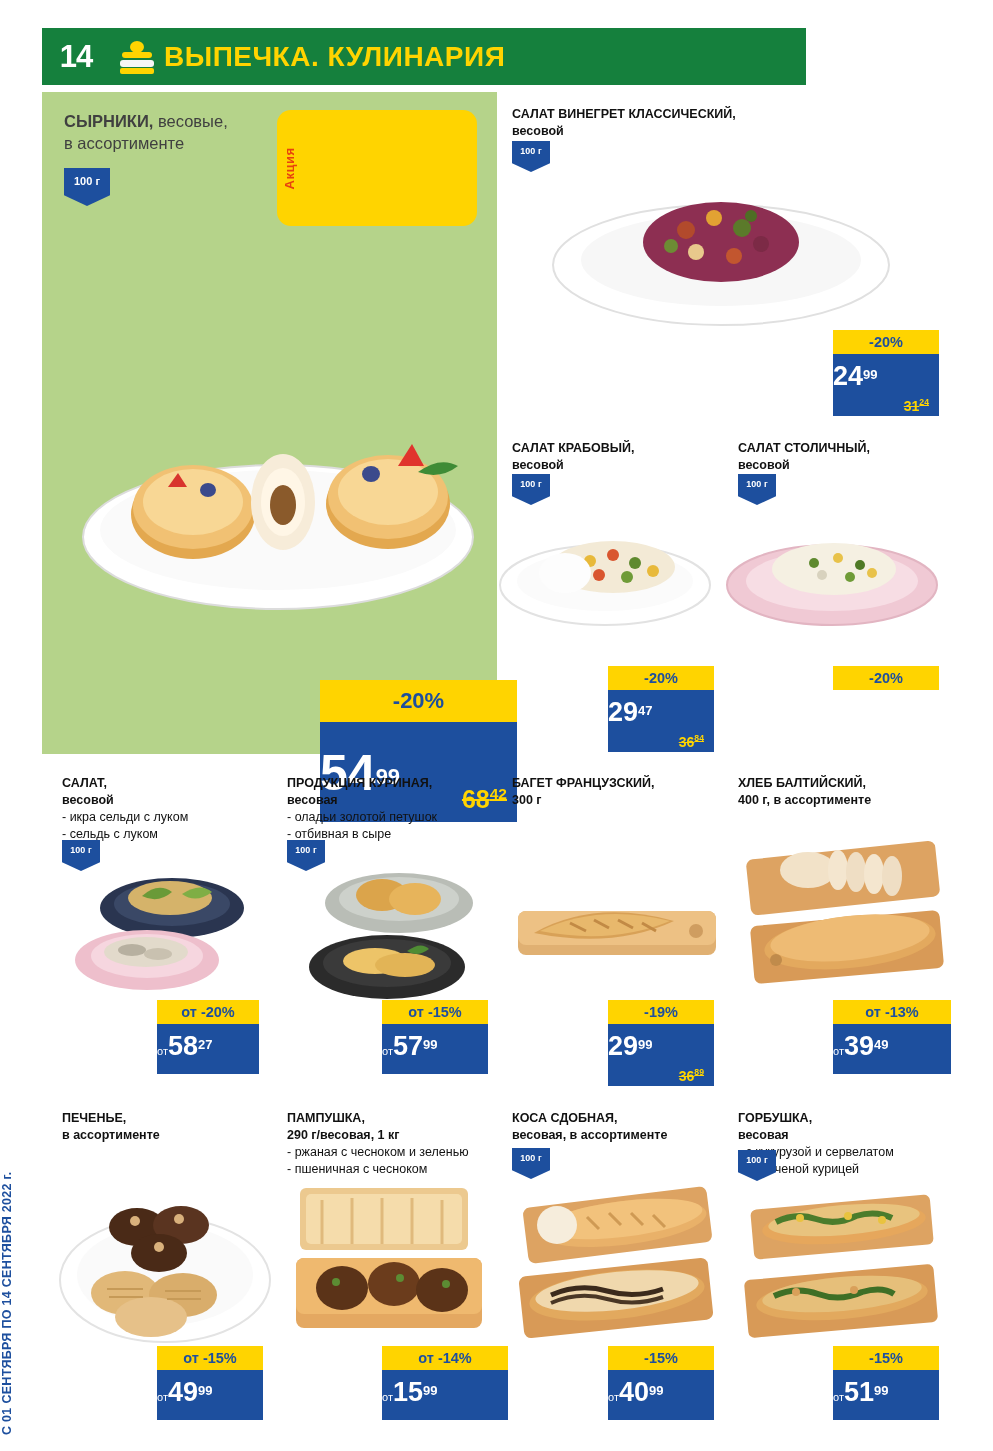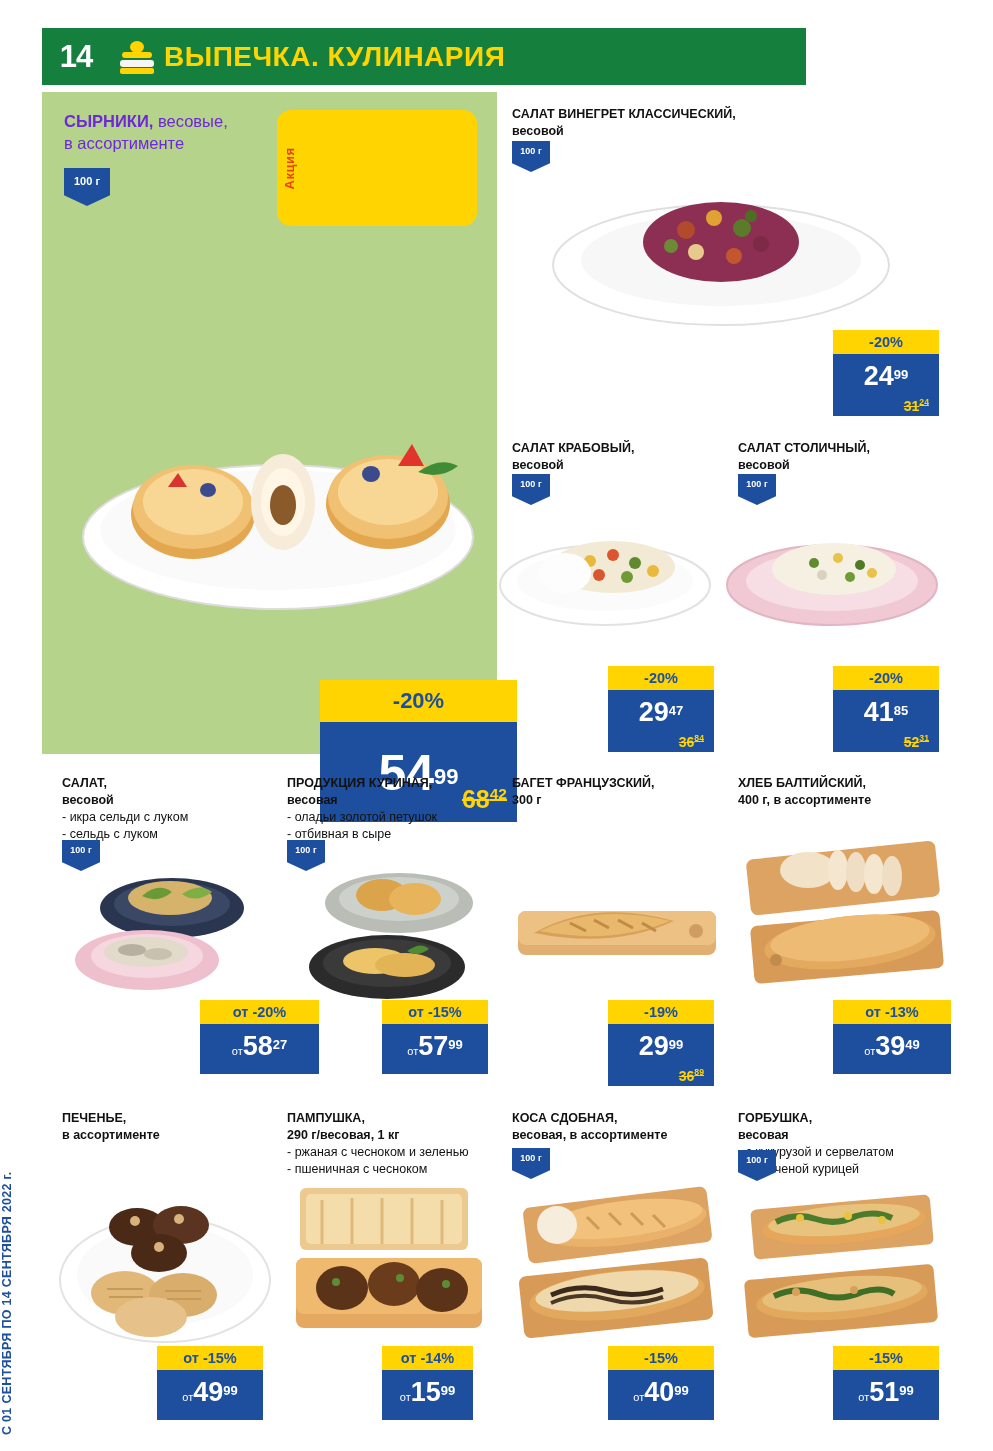--- a/index.html
+++ b/index.html
@@ -58,21 +58,21 @@
     left: 42px; top: 92px;
     width: 455px; height: 662px;
     background: #b5d38a;
   }
   .hero-title {
     position: absolute;
     left: 22px; top: 18px;
     width: 270px;
     font-size: 16.5px;
     line-height: 1.35;
-    color: #6d28d9;
+    color: #404040;
   }
   .hero-title b { font-weight: bold; }
 
   
   .badge-weight {
     width: 46px; height: 38px;
     background: #1d4f9e;
     color: #fff;
     font-size: 11px;
     font-weight: bold;
@@ -130,21 +130,20 @@
   .disc {
     background: #ffd400;
     color: #1d4f9e;
     font-weight: bold;
     text-align: center;
   }
   .pricebox {
     background: #1d4f9e;
     color: #ffffff;
     position: relative;
-    text-align: center;
   }
   .price-main {
     font-weight: bold;
     line-height: 1;
     display: inline-block;
   }
   .price-cents {
     font-weight: bold;
     vertical-align: super;
   }
@@ -333,24 +332,20 @@
     <circle cx="92" cy="58" r="5" fill="#5f8a2f"></circle>
     <circle cx="116" cy="53" r="5" fill="#e8c24a"></circle>
     <circle cx="138" cy="60" r="5" fill="#4f7a26"></circle>
     <circle cx="100" cy="70" r="5" fill="#d8d2be"></circle>
     <circle cx="128" cy="72" r="5" fill="#6f9b37"></circle>
     <circle cx="150" cy="68" r="5" fill="#e8c24a"></circle>
   </svg>
 </div>
 <div class="price-block pc tall" style="left:833px; top:666px; width:106px;">
   <div class="disc">-20%</div>
-  <div class="pricebox">
-    <span class="price-main">41</span><span class="price-cents">85</span>
-    <span class="price-old"><span>52</span><sup>31</sup></span>
-  </div>
 </div>
 
 <div class="ptitle" style="left:62px; top:775px; width:200px;">
   <span class="nm">САЛАТ,</span><br>
   <span class="sub">весовой</span>
   <span class="li">- икра сельди с луком</span>
   <span class="li">- сельдь с луком</span>
 </div>
 <div style="position:absolute;left:62px;top:840px;">
   <div class="badge-weight small">100 г</div>
@@ -362,21 +357,21 @@
     <ellipse cx="108" cy="38" rx="42" ry="17" fill="#d5b36a"></ellipse>
     <path d="M80 36 q16 -14 30 -4 q-14 12 -30 4z" fill="#6a9a38"></path>
     <path d="M120 34 q18 -12 30 -2 q-16 12 -30 2z" fill="#7fae45"></path>
     <ellipse cx="85" cy="100" rx="72" ry="30" fill="#eebfcc"></ellipse>
     <ellipse cx="85" cy="96" rx="56" ry="22" fill="#f6d6df"></ellipse>
     <ellipse cx="84" cy="92" rx="42" ry="15" fill="#e2dacb"></ellipse>
     <ellipse cx="70" cy="90" rx="14" ry="6" fill="#b7b0a0"></ellipse>
     <ellipse cx="96" cy="94" rx="14" ry="6" fill="#c9c1b0"></ellipse>
   </svg>
 </div>
-<div class="price-block pc" style="left:157px; top:1000px; width:119px;margin-left:43px;">
+<div class="price-block pc" style="left:157px; top:1000px; width:102px;">
   <div class="disc">от -20%</div>
   <div class="pricebox">
     <span class="price-from">от</span><span class="price-main">58</span><span class="price-cents">27</span>
   </div>
 </div>
 
 <div class="ptitle" style="left:287px; top:775px; width:215px;">
   <span class="nm">ПРОДУКЦИЯ КУРИНАЯ,</span><br>
   <span class="sub">весовая</span>
   <span class="li">- оладьи золотой петушок</span>
@@ -493,21 +488,21 @@
     <rect x="14" y="78" width="186" height="70" rx="8" fill="#e4a861"></rect>
     <rect x="14" y="78" width="186" height="56" rx="8" fill="#efb96f"></rect>
     <ellipse cx="60" cy="108" rx="26" ry="22" fill="#5b3318"></ellipse>
     <ellipse cx="112" cy="104" rx="26" ry="22" fill="#6b3c1c"></ellipse>
     <ellipse cx="160" cy="110" rx="26" ry="22" fill="#5b3318"></ellipse>
     <circle cx="54" cy="102" r="4" fill="#5c8c33"></circle>
     <circle cx="118" cy="98" r="4" fill="#5c8c33"></circle>
     <circle cx="164" cy="104" r="4" fill="#5c8c33"></circle>
   </svg>
 </div>
-<div class="price-block pc" style="left:382px; top:1346px; width:91px;">
+<div class="price-block pc" style="left:382px; top:1346px; width:126px;">
   <div class="disc">от -14%</div>
   <div class="pricebox">
     <span class="price-from">от</span><span class="price-main">15</span><span class="price-cents">99</span>
   </div>
 </div>
 
 <div class="ptitle" style="left:512px; top:1110px; width:215px;">
   <span class="nm">КОСА СДОБНАЯ,</span><br>
   <span class="sub">весовая, в ассортименте</span>
 </div>

